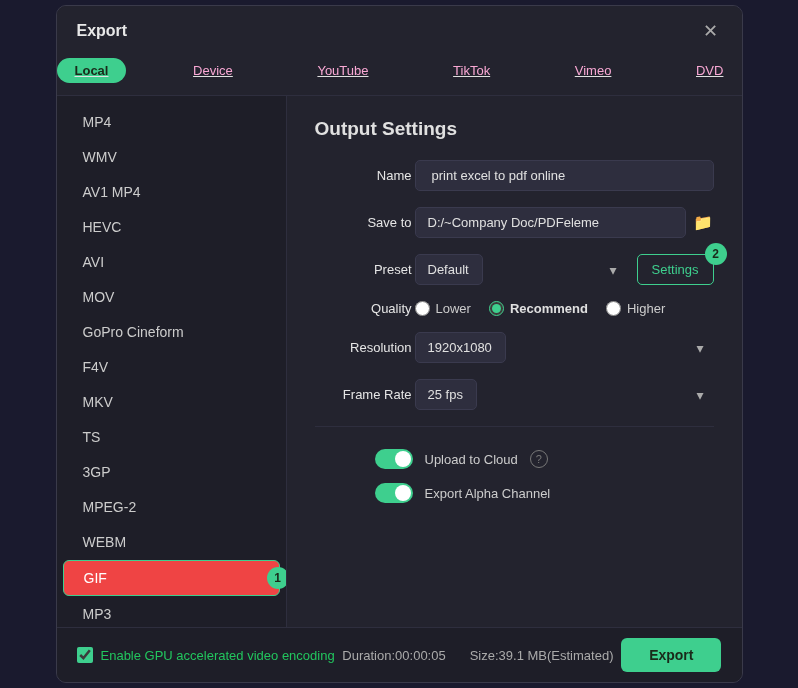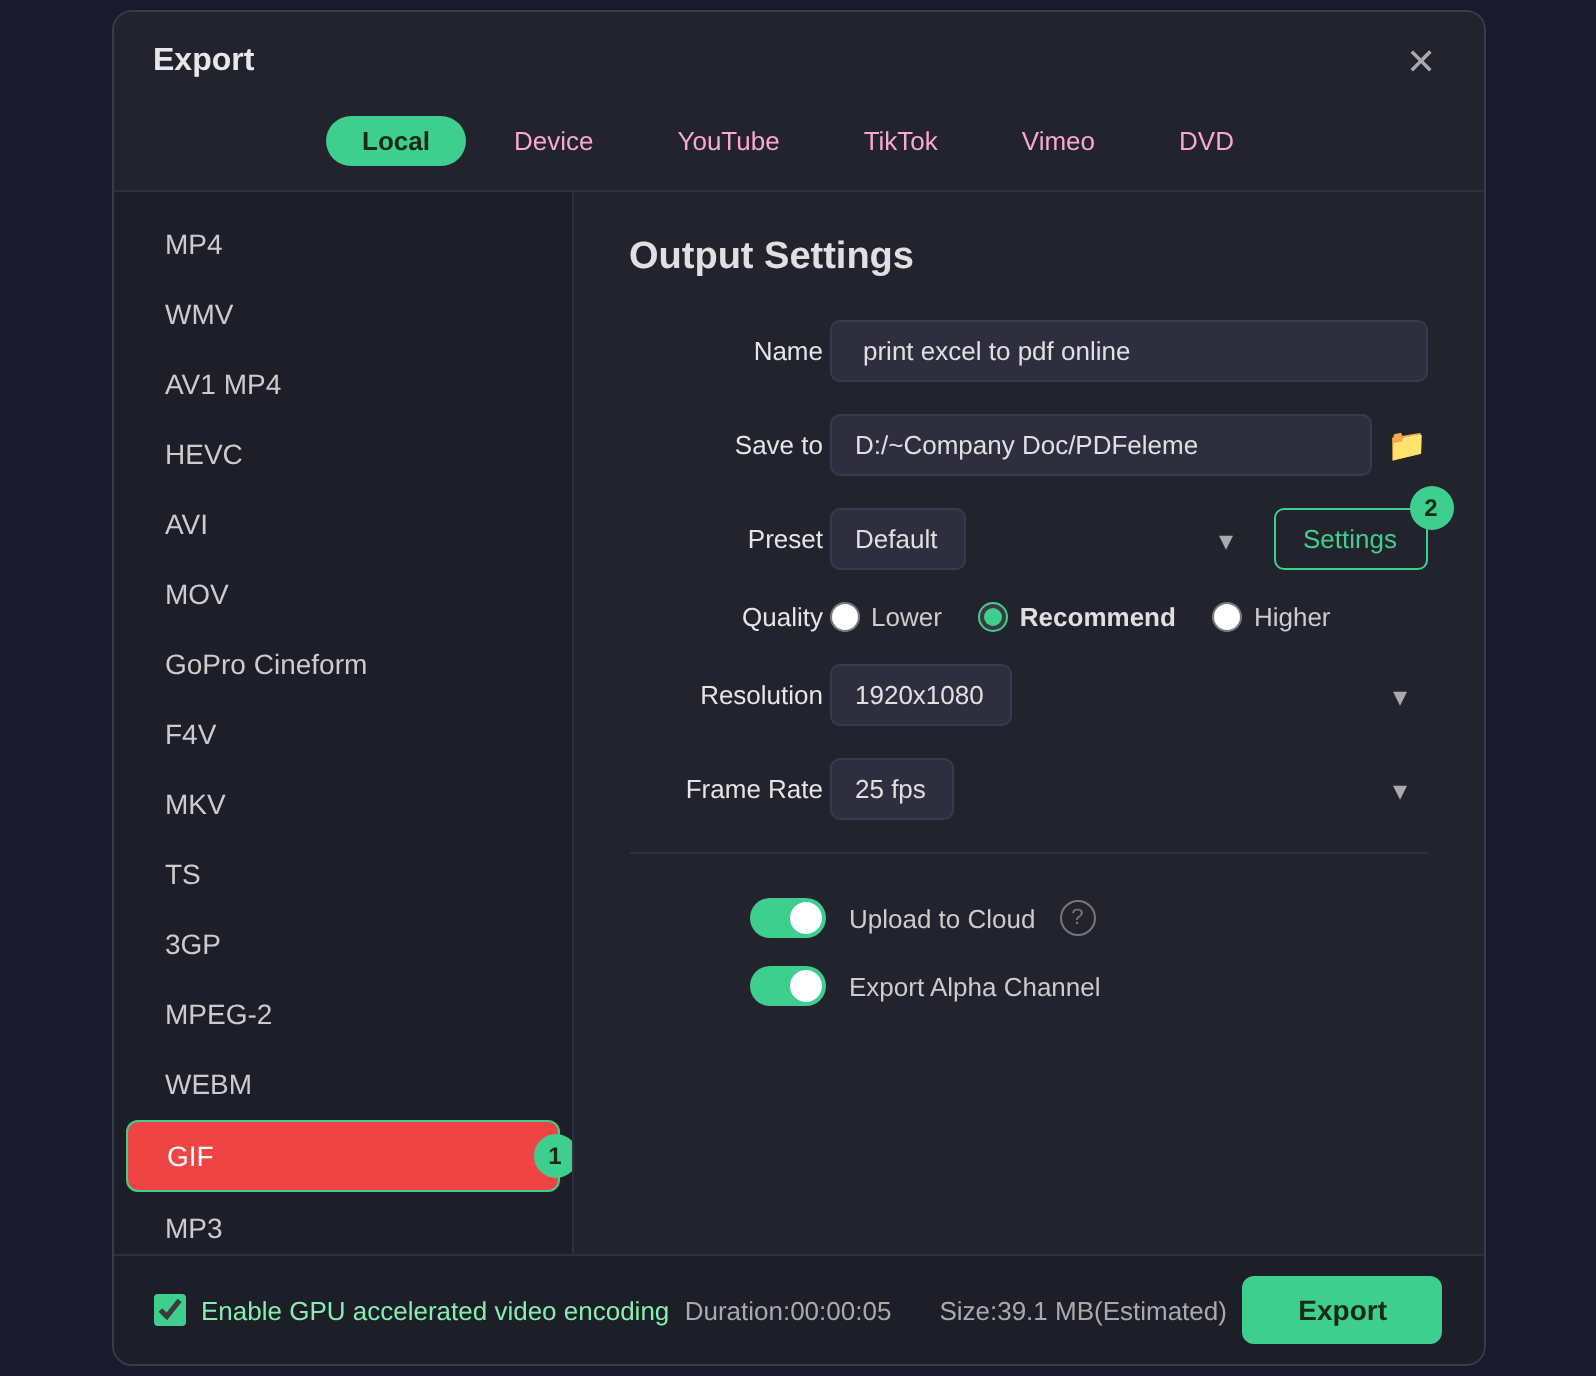--- a/index.html
+++ b/index.html
@@ -43,24 +43,25 @@
       display: flex;
       align-items: center;
       justify-content: center;
       cursor: pointer;
       color: #aaa;
       font-size: 18px;
       border-radius: 4px;
     }
     .tab-bar {
       display: flex;
-      justify-content: center;
+      justify-content: space-between;
       gap: 6px;
       padding: 6px 0 12px 0;
       background: #23232e;
+      text-decoration: underline;
     }
     .tab {
       padding: 5px 18px;
       border-radius: 20px;
       font-size: 13px;
       color: #f9a8d4;
       cursor: pointer;
       border: none;
       background: transparent;
     }
@@ -313,21 +314,21 @@
       align-items: center;
       gap: 8px;
     }
     .gpu-checkbox {
       width: 16px;
       height: 16px;
       accent-color: #3ecf8e;
     }
     .gpu-label {
       font-size: 13px;
-      color: #86efac;
+      color: #22c55e;
     }
     .footer-center {
       display: flex;
       gap: 24px;
       font-size: 13px;
       color: #aaa;
     }
     .export-btn {
       padding: 9px 28px;
       background: #3ecf8e;

